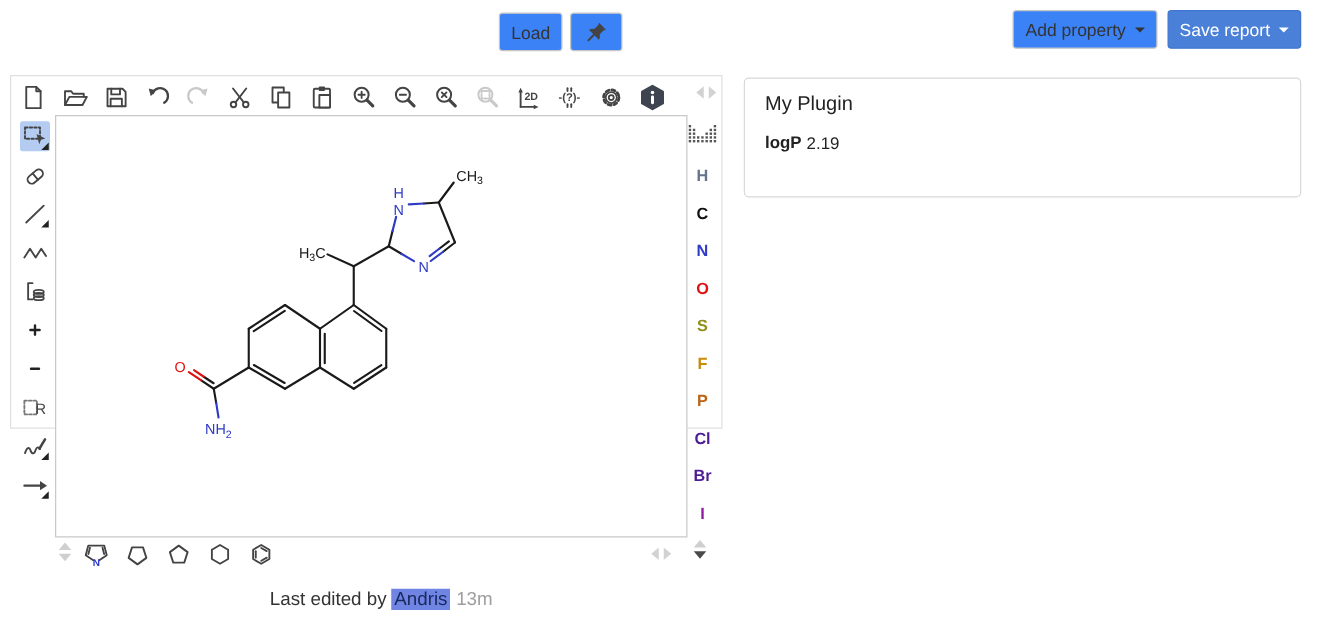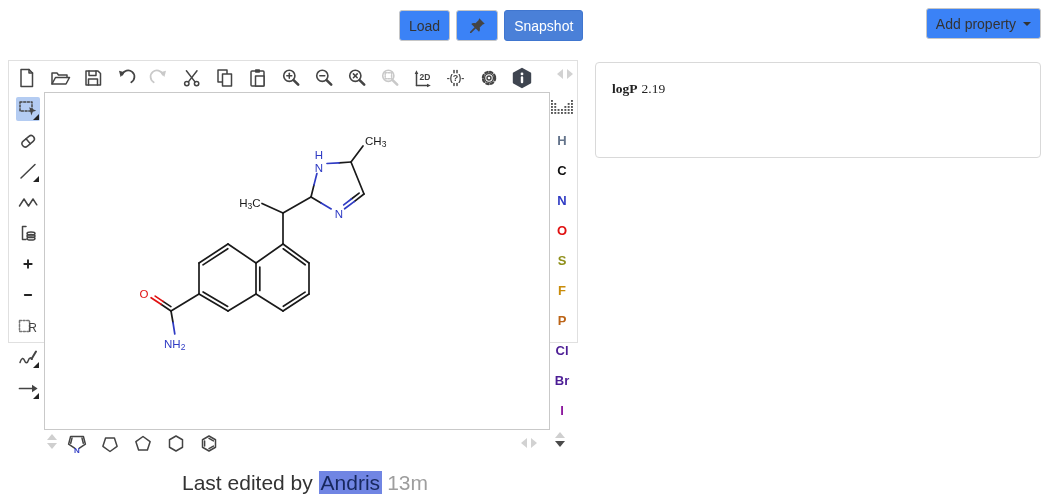--- a/index.html
+++ b/index.html
@@ -54,27 +54,27 @@
   svg.ic{stroke:#444;fill:none;stroke-width:1.5;stroke-linecap:round;stroke-linejoin:round;}
   svg.ic .fl{fill:#444;stroke:none;}
   svg.ic .dis{stroke:#c9c9c9;}
   svg.ic .disf{fill:#c9c9c9;stroke:none;}
   svg.ic text{stroke:none;fill:#444;}
 
   
   #plugin{position:absolute;left:595px;top:62px;width:446px;height:96px;border:1px solid #d9d9d9;
           border-radius:4px;box-sizing:border-box;padding:12px 16px 0 16px;background:#fff;}
   #plugin .title{font-size:16px;color:#222;margin-bottom:9px;}
-  #plugin .prop{font-size:13.5px;line-height:17px;color:#222;font-family:Liberation Serif, serif;}
+  #plugin .prop{font-size:13.5px;line-height:17px;color:#222;}
   #plugin .prop b{font-weight:bold;}
   #plugin .v{margin-left:4px;}
   #plugin sup{font-size:10px;}
 
   
-  #status{position:absolute;left:0;top:471px;width:610px;text-align:center;font-size:21px;color:#333;}
+  #status{position:absolute;left:0;top:471px;width:610px;text-align:center;font-size:15px;color:#333;}
   #status .hl{background:#7085e3;color:#17285e;padding:0 2px;}
   #status .time{color:#9e9e9e;margin-left:5px;}
 
   
   svg.mol line{stroke-linecap:round;stroke-width:1.7;}
   svg.mol .bk{stroke:#1a1a1a;}
   svg.mol .bu{stroke:#2f3bc4;}
   svg.mol .rd{stroke:#e01111;}
   svg.mol text{font-family:"Liberation Sans",sans-serif;font-size:11.5px;}
   svg.mol .sub{font-size:8.5px;}
@@ -82,25 +82,28 @@
 </head>
 <body>
 
 <div class="header-center">
   <button class="btn">Load</button>
   <button class="btn" style="width:42px;padding:0;">
     <svg class="ic" width="20" height="20" viewBox="0 0 22 22">
       <path class="fl" d="M13.5,2.5 L19.5,8.5 L17.3,9.3 L14,12.7 C14.5,14.8 14.2,16.3 13.2,17.3 L9.6,13.7 L4.6,18.7 L3.2,18.8 L3.4,17.4 L8.3,12.4 L4.7,8.8 C5.7,7.8 7.2,7.5 9.3,8 L12.7,4.7 Z"></path>
     </svg>
   </button>
-  <button class="btn primary">Snapshot</button>
 </div>
 <div class="header-right">
   <button class="btn">
     <span>Add property</span>
+    <span class="caret"></span>
+  </button>
+  <button class="btn primary">
+    <span>Save report</span>
     <span class="caret"></span>
   </button>
 </div>
 
 <div id="sketcher">
 
   <div class="top-toolbar">
     <div class="tool-btn">
       <svg class="ic" width="22" height="22" viewBox="0 0 22 22">
         <path d="M5,2.5 h8 l3.5,3.5 V19.5 H5 Z"></path>
@@ -432,20 +435,21 @@
       <span class="tri right"></span>
     </span>
     <span class="spin br-spin">
       <span class="tri up"></span>
       <span class="tri down dark"></span>
     </span>
   </div>
 </div>
 
 <div id="plugin">
+  <div class="title">My Plugin</div>
   <div class="prop">
     <b>logP</b><span class="v">2.19</span><sup></sup>
   </div>
 </div>
 
 <div id="status">
   <span>Last edited by </span><span class="hl">Andris</span><span class="time">13m</span>
 </div>
 
 </body></html>

